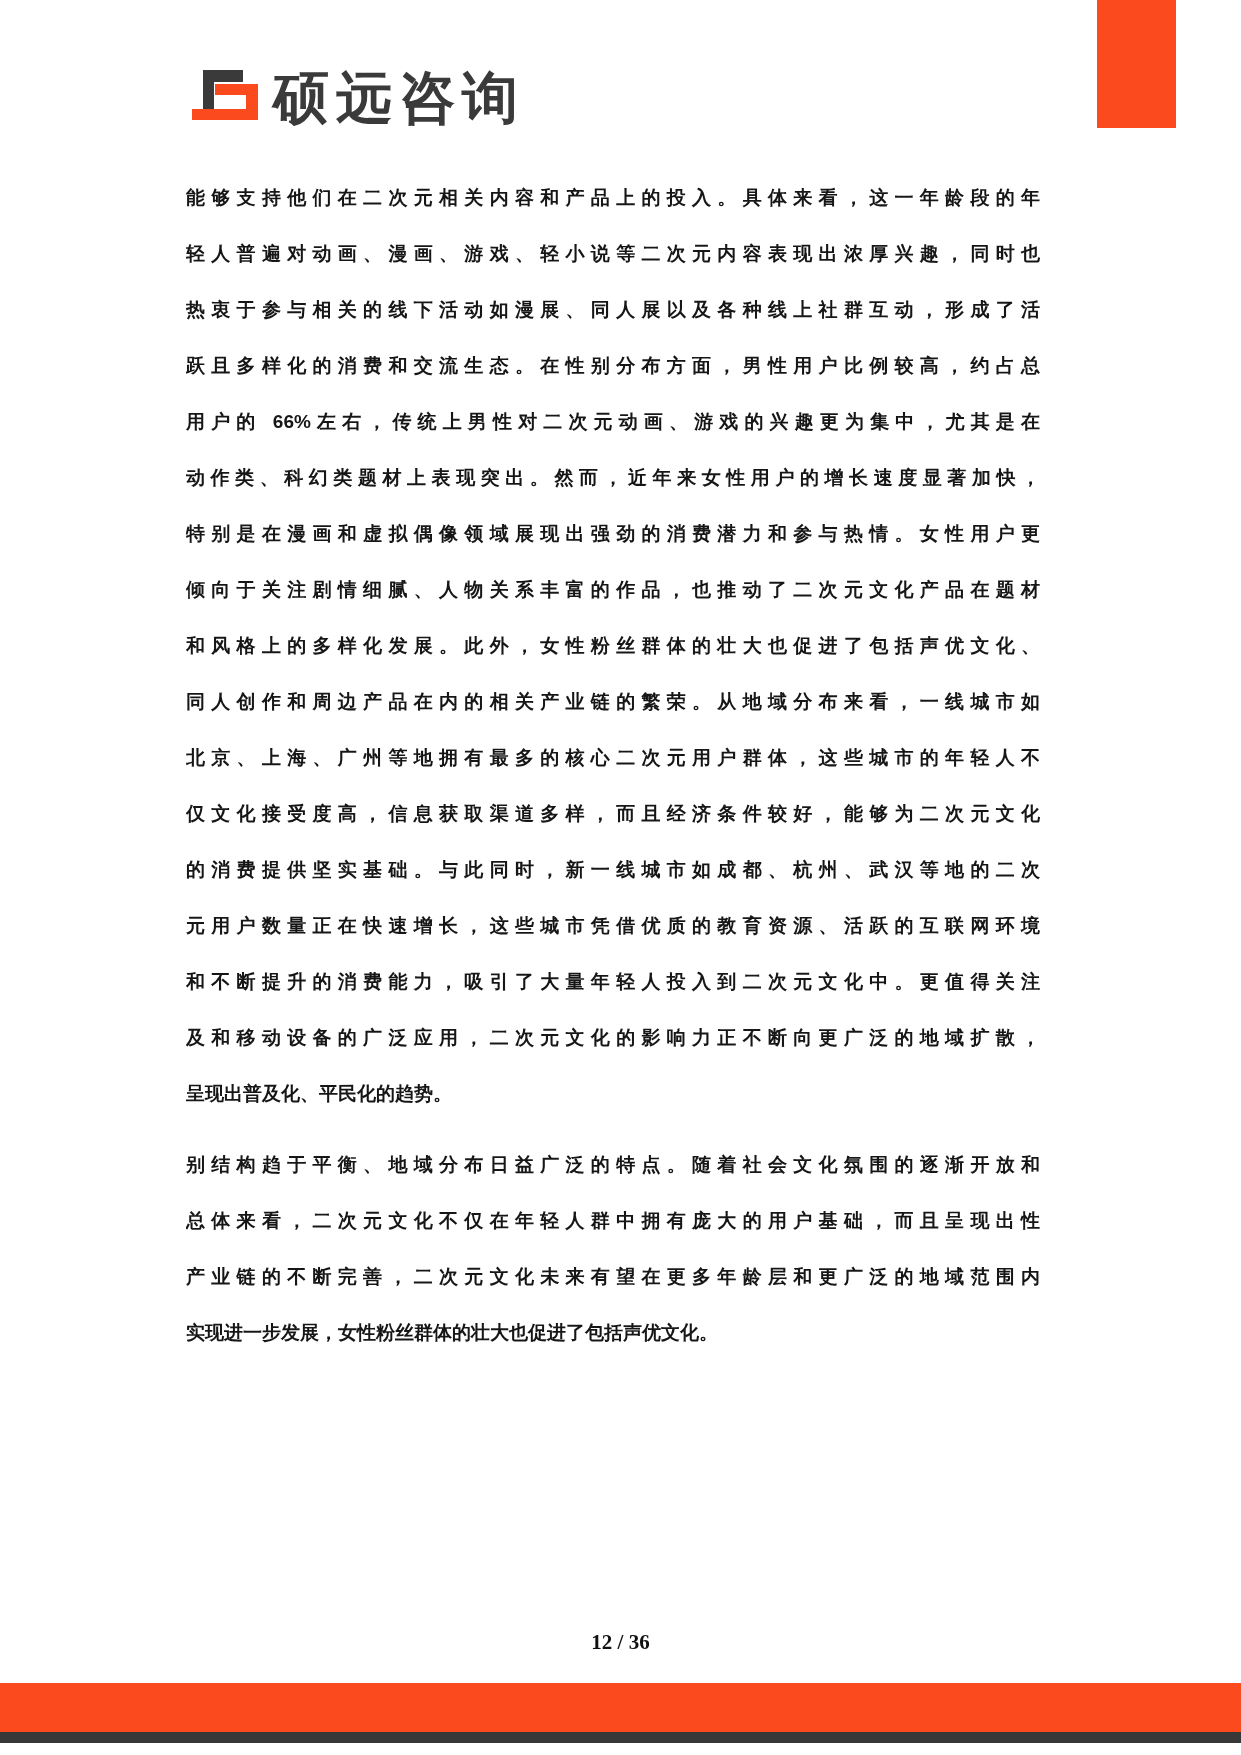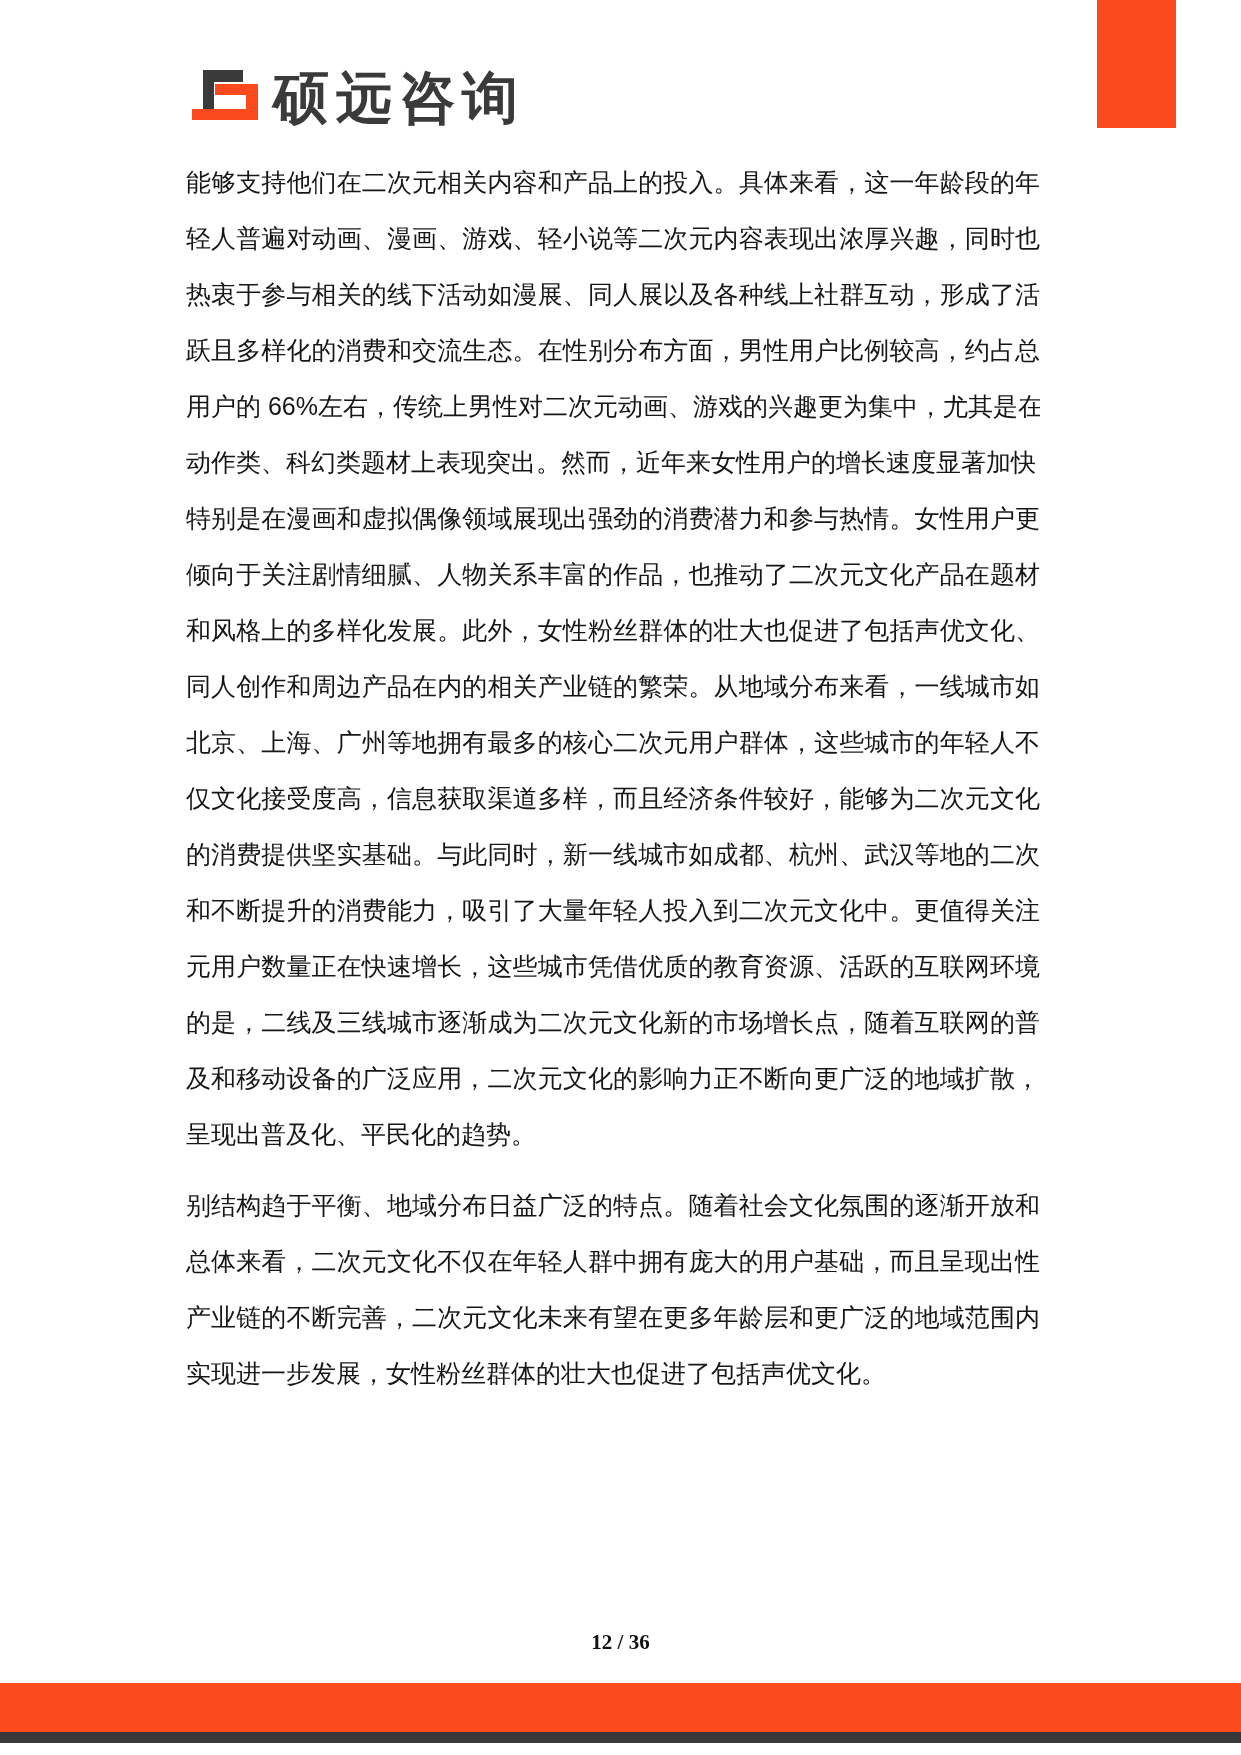--- a/index.html
+++ b/index.html
@@ -36,25 +36,25 @@
     font-weight: 700;
     letter-spacing: 7px;
     color: var(--logo-dark, #3a3a3a);
     line-height: 1;
     white-space: nowrap;
   }
 
   
   .content {
     position: absolute;
-    left: 186px; top: 154px;
+    left: 186px; top: 170px;
     width: 854px;
     color: var(--text, #161616);
-    font-size: 25px;
-    font-weight: 400;
+    font-size: 19px;
+    font-weight: 700;
   }
   .para { margin: 0 0 15px 0; }
   .line {
     height: 56px;
     line-height: 56px;
     overflow: hidden;
     white-space: nowrap;
     text-align: justify;
     text-align-last: justify;
   }
@@ -107,23 +107,22 @@
         <div class="line">跃且多样化的消费和交流生态。在性别分布方面，男性用户比例较高，约占总</div>
         <div class="line">用户的 66%左右，传统上男性对二次元动画、游戏的兴趣更为集中，尤其是在</div>
         <div class="line">动作类、科幻类题材上表现突出。然而，近年来女性用户的增长速度显著加快，</div>
         <div class="line">特别是在漫画和虚拟偶像领域展现出强劲的消费潜力和参与热情。女性用户更</div>
         <div class="line">倾向于关注剧情细腻、人物关系丰富的作品，也推动了二次元文化产品在题材</div>
         <div class="line">和风格上的多样化发展。此外，女性粉丝群体的壮大也促进了包括声优文化、</div>
         <div class="line">同人创作和周边产品在内的相关产业链的繁荣。从地域分布来看，一线城市如</div>
         <div class="line">北京、上海、广州等地拥有最多的核心二次元用户群体，这些城市的年轻人不</div>
         <div class="line">仅文化接受度高，信息获取渠道多样，而且经济条件较好，能够为二次元文化</div>
         <div class="line">的消费提供坚实基础。与此同时，新一线城市如成都、杭州、武汉等地的二次</div>
+        <div class="line">元用户数量正在快速增长，这些城市凭借优质的教育资源、活跃的互联网环境</div>
         <div class="line">和不断提升的消费能力，吸引了大量年轻人投入到二次元文化中。更值得关注</div>
-        <div class="line">元用户数量正在快速增长，这些城市凭借优质的教育资源、活跃的互联网环境</div>
-        <div class="line">的是，二线及三线城市逐渐成为二次元文化新的市场增长点，随着互联网的普</div>
         <div class="line">及和移动设备的广泛应用，二次元文化的影响力正不断向更广泛的地域扩散，</div>
         <div class="line last">呈现出普及化、平民化的趋势。</div>
       </div>
     <div class="para">
         <div class="line">别结构趋于平衡、地域分布日益广泛的特点。随着社会文化氛围的逐渐开放和</div>
         <div class="line">总体来看，二次元文化不仅在年轻人群中拥有庞大的用户基础，而且呈现出性</div>
         <div class="line">产业链的不断完善，二次元文化未来有望在更多年龄层和更广泛的地域范围内</div>
         <div class="line last">实现进一步发展，女性粉丝群体的壮大也促进了包括声优文化。</div>
       </div>
   </main>

